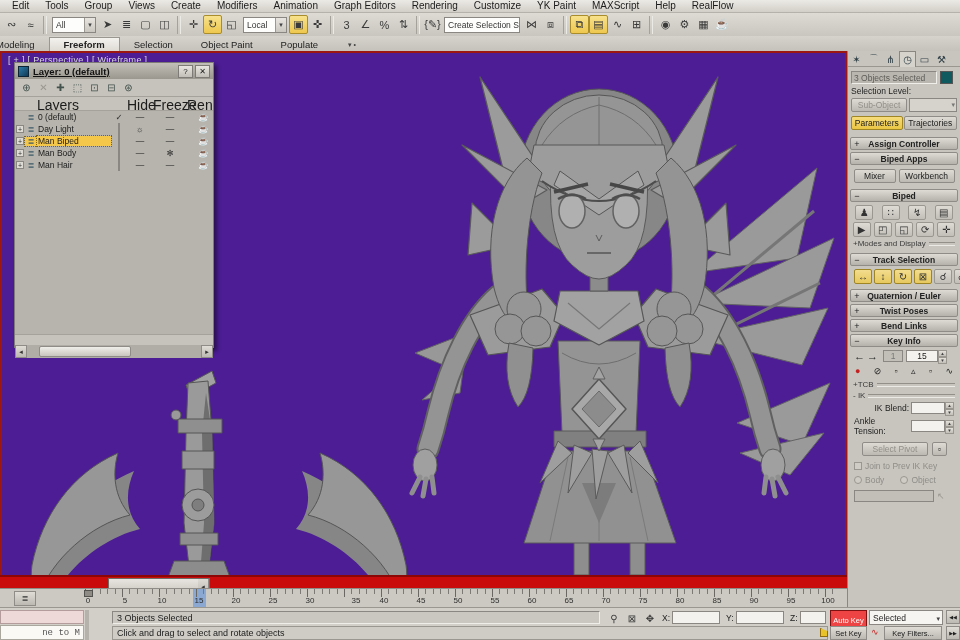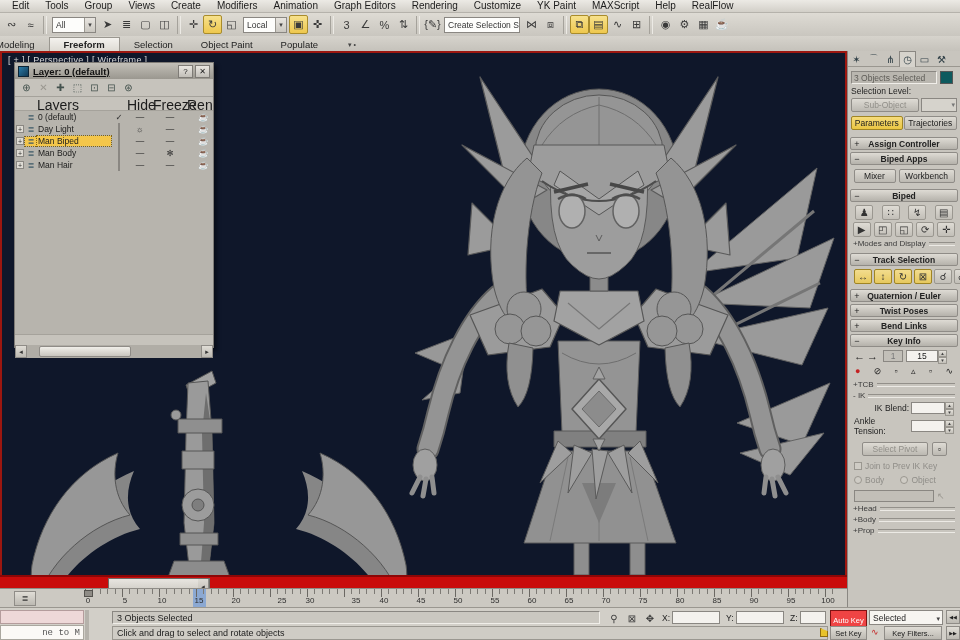--- a/index.html
+++ b/index.html
@@ -27,21 +27,21 @@
   
   #ribbon-row { position:absolute; left:0; top:36px; width:960px; height:15px;
     background:linear-gradient(#d6d3cc,#c5c2bb); display:flex; align-items:flex-end; }
   .ribbon-tab { font-size:9.5px; padding:1px 14px; color:#222; white-space:nowrap; }
   .ribbon-tab.active { background:linear-gradient(#f4f2ee,#dedbd4); border:1px solid #9a9790; border-bottom:none; font-weight:bold; }
   .ribbon-tab.clipped { margin-left:-18px; }
   .ribbon-overflow { font-size:7px; margin-left:10px; padding:2px 6px; color:#444; }
 
   
   #viewport { position:absolute; left:0; top:51px; width:847px; height:524px;
-    background:#0f172a; border:2px solid #9c1710; border-bottom:none; }
+    background:#4c1d95; border:2px solid #9c1710; border-bottom:none; }
   #viewport-label { position:absolute; left:6px; top:2px; font-size:9px; color:#d9d9d9; letter-spacing:.3px; }
   #model-svg { position:absolute; left:0; top:0; width:843px; height:522px; }
 
   
   #layer-dialog { position:absolute; left:14px; top:62px; width:200px; height:286px;
     background:#c6c3bc; border:1px solid #7e7b76; box-shadow:3px 3px 4px rgba(0,0,0,.45); }
   #dlg-title { height:16px; background:linear-gradient(#c2bfb8,#9a978f); display:flex; align-items:center; padding:0 3px; }
   #max-logo { width:11px; height:11px; background:linear-gradient(135deg,#2a7ba8,#123a55); border:1px solid #0d2435; margin-right:4px; flex:none; }
   #dlg-title-text { font-size:9.5px; font-weight:bold; color:#111; flex:1; white-space:nowrap; overflow:hidden;text-decoration:underline; }
   .dlg-sys-btn { width:15px; height:13px; background:linear-gradient(#e8e5e0,#c2bfb8); border:1px solid #7e7b76;
@@ -449,21 +449,21 @@
     </div>
 
   <div class="prow" style="margin-top:3px">
     <div id="object-field">3 Objects Selected</div>
     <div id="color-swatch" style="background: rgb(14, 90, 94);"></div>
   </div>
   <div class="prow">
       <span class="plabel">Selection Level:</span>
     </div>
   <div class="prow">
-    <div class="pbtn disabled" style="width:68px">Sub-Object</div>
+    <div class="pbtn disabled" style="width:56px">Sub-Object</div>
     <div class="pdrop"></div>
   </div>
   <div class="prow" style="margin-top:2px">
     <div class="pbtn gold" style="width:52px">Parameters</div>
     <div class="pbtn" style="width:54px;margin-left:1px">Trajectories</div>
   </div>
 
   <div class="rollout" style="margin-top:6px">
     <div class="roll-h">
         <span class="pm">+</span>
@@ -600,31 +600,20 @@
       <div class="prow" style="margin-top:2px">
         <div class="radio-c"></div>
         <span class="plabel gray-t">Body</span>
         <div class="radio-c" style="margin-left:16px"></div>
         <span class="plabel gray-t">Object</span>
       </div>
       <div class="prow" style="margin-top:3px">
         <div class="mini-field gray" style="width:80px"></div>
         <span style="color:#9a9790;font-size:9px;margin-left:3px">↖</span>
       </div>
-      <div id="foot-dividers">
-          <div class="divider-line">
-            <span>+Head</span>
-          </div>
-          <div class="divider-line">
-            <span>+Body</span>
-          </div>
-          <div class="divider-line">
-            <span>+Prop</span>
-          </div>
-        </div>
     </div>
   </div>
 </div>
 
 <div id="time-band">
   <div id="frame-box">
     <div class="fb-btn l">◂</div>
     <div id="frame-display">15 / 110</div>
     <div class="fb-btn r">▸</div>
   </div>
@@ -635,21 +624,21 @@
   <div id="ruler">
     <div id="frame-marker" style="left: 115px;"></div>
     <div class="minor-ticks"></div>
     <div class="major-ticks"></div>
     <div id="key-marker"></div>
   <span class="tick-label" style="left: 2px;">0</span>
       <span class="tick-label" style="left: 39px;">5</span>
       <span class="tick-label" style="left: 76px;">10</span>
       <span class="tick-label" style="left: 113px;">15</span>
       <span class="tick-label" style="left: 150px;">20</span>
-      <span class="tick-label" style="left: 196px;">25</span>
+      <span class="tick-label" style="left: 187px;">25</span>
       <span class="tick-label" style="left: 224px;">30</span>
       <span class="tick-label" style="left: 270px;">35</span>
       <span class="tick-label" style="left: 298px;">40</span>
       <span class="tick-label" style="left: 335px;">45</span>
       <span class="tick-label" style="left: 372px;">50</span>
       <span class="tick-label" style="left: 409px;">55</span>
       <span class="tick-label" style="left: 446px;">60</span>
       <span class="tick-label" style="left: 483px;">65</span>
       <span class="tick-label" style="left: 520px;">70</span>
       <span class="tick-label" style="left: 557px;">75</span>

